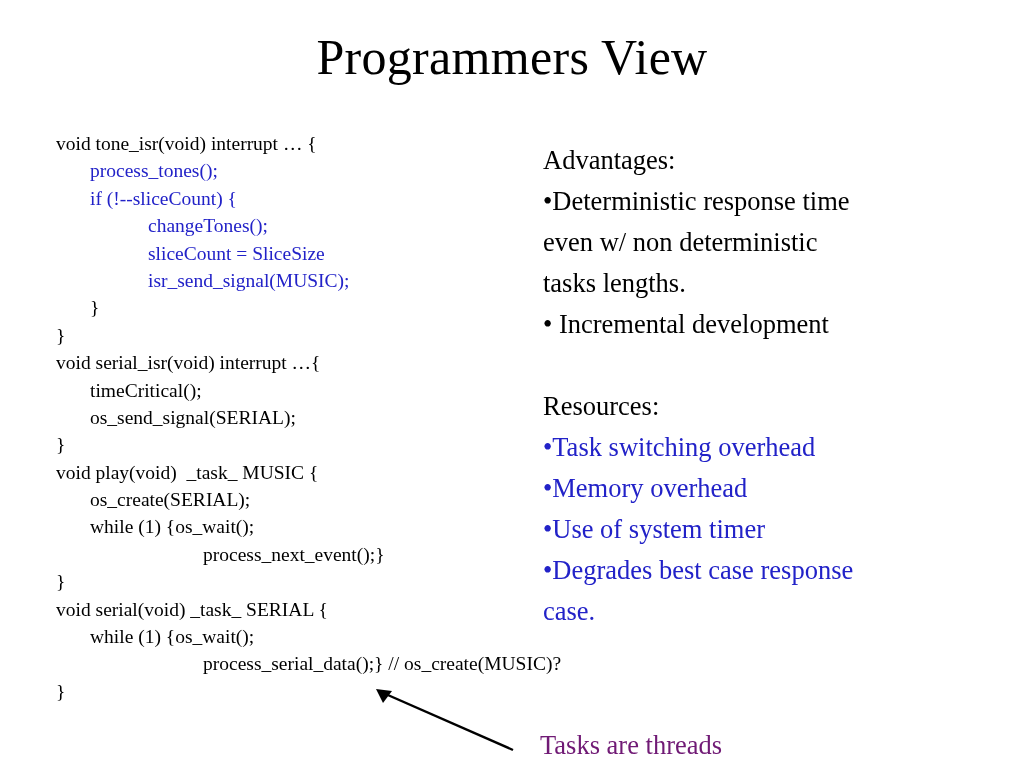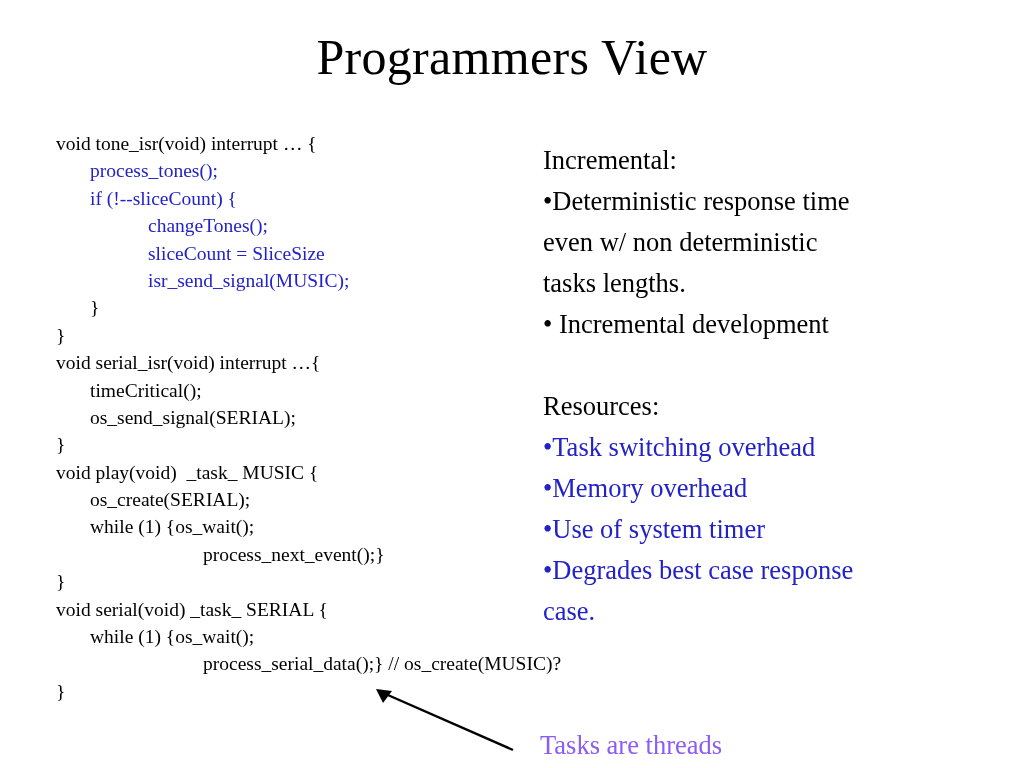--- a/index.html
+++ b/index.html
@@ -93,35 +93,35 @@
     overflow: visible;
   }
 
   
   #caption {
     position: absolute;
     left: 540px;
     top: 727px;
     font-size: 26.5px;
     line-height: 36px;
-    color: #8b5cf6;
+    color: #701a75;
     white-space: nowrap;
   }
 </style>
 </head>
 <body>
 
 <div id="slide">
 
   <div id="slide-title">Programmers View</div>
 
   <div id="code-block"><span class="code-line ind0">void tone_isr(void) interrupt … {</span><span class="code-line ind1 blue">process_tones();</span><span class="code-line ind1 blue">if (!--sliceCount) {</span><span class="code-line ind2 blue">changeTones();</span><span class="code-line ind2 blue">sliceCount = SliceSize</span><span class="code-line ind2 blue">isr_send_signal(MUSIC);</span><span class="code-line ind1">}</span><span class="code-line ind0">}</span><span class="code-line ind0">void serial_isr(void) interrupt …{</span><span class="code-line ind1">timeCritical();</span><span class="code-line ind1">os_send_signal(SERIAL);</span><span class="code-line ind0">}</span><span class="code-line ind0">void play(void)  _task_ MUSIC {</span><span class="code-line ind1">os_create(SERIAL);</span><span class="code-line ind1">while (1) {os_wait();</span><span class="code-line ind3">process_next_event();}</span><span class="code-line ind0">}</span><span class="code-line ind0">void serial(void) _task_ SERIAL {</span><span class="code-line ind1">while (1) {os_wait();</span><span class="code-line ind3">process_serial_data();} // os_create(MUSIC)?</span><span class="code-line ind0">}</span></div>
 
   <div id="right-col">
-    <div class="rc-head">Incremental:</div>
+    <div class="rc-head">Advantages:</div>
     <div id="advantages-list">
         <div class="rc-line">•Deterministic response time</div>
         <div class="rc-line">even w/ non deterministic</div>
         <div class="rc-line">tasks lengths.</div>
         <div class="rc-line">• Incremental development</div>
       </div>
     <div class="rc-gap"></div>
     <div class="rc-head">Resources:</div>
     <div id="resources-list">
         <div class="rc-line blue">•Task switching overhead</div>

